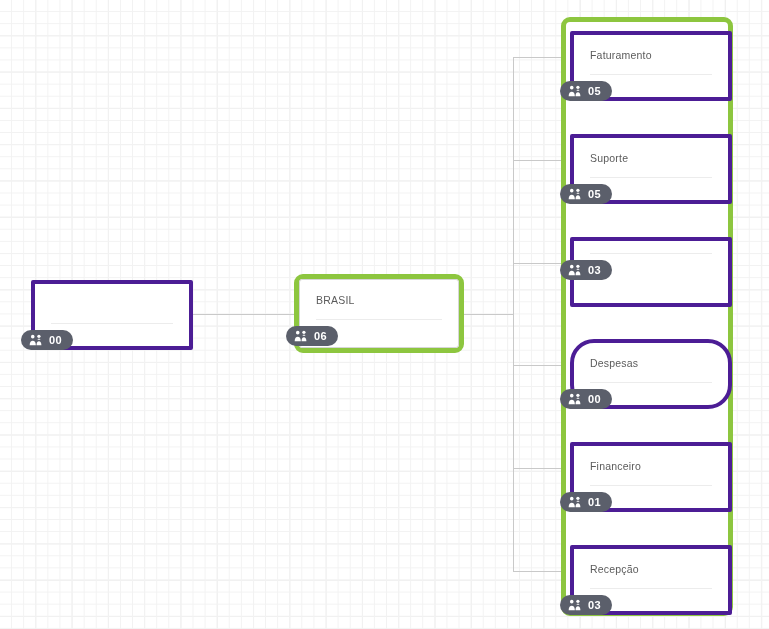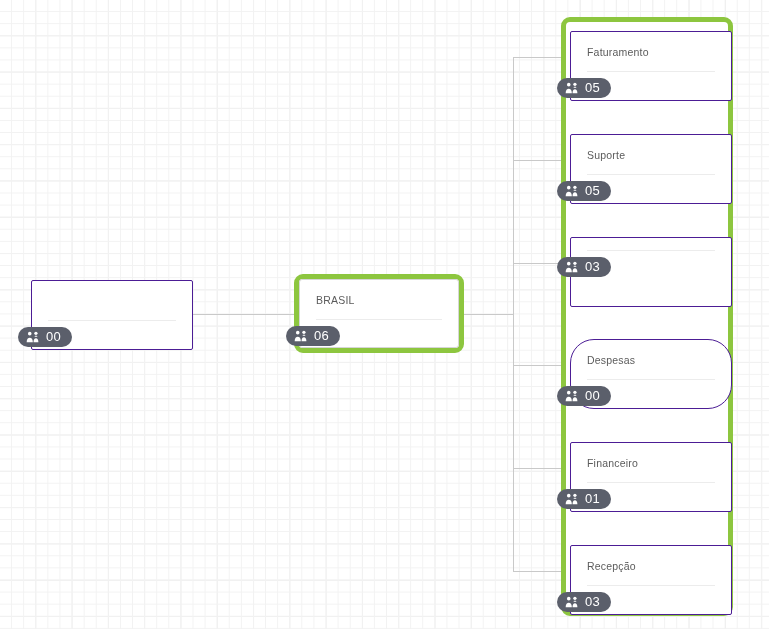--- a/index.html
+++ b/index.html
@@ -40,21 +40,21 @@
     background: #c9c9c9;
   }
   .conn.h { height: 1px; }
   .conn.v { width: 1px; }
 
   
   .node {
     position: absolute;
     box-sizing: border-box;
     background: #ffffff;
-    border: 1px solid #4c1d95;
+    border: 4px solid #4c1d95;
     border-radius: 2px;
   }
   .node .node-title {
     font-size: 10.5px;
     color: #5b5b5b;
     padding: 14px 16px 0 16px;
     letter-spacing: 0.2px;
     line-height: 13px;
     min-height: 13px;
     white-space: nowrap;
@@ -84,22 +84,22 @@
     border-radius: 11px;
     box-sizing: border-box;
   }
   .badge .badge-icon {
     display: block;
     width: 14px;
     height: 12px;
     flex: none;
   }
   .badge .badge-count {
-    font-size: 13px;
-    font-weight: normal;
+    font-size: 11px;
+    font-weight: bold;
     color: #ffffff;
     line-height: 12px;
     letter-spacing: 0.3px;
   }
 
   
   .hl-wrap {
     position: absolute;
     box-sizing: border-box;
     border: 5px solid #8dc63f;

